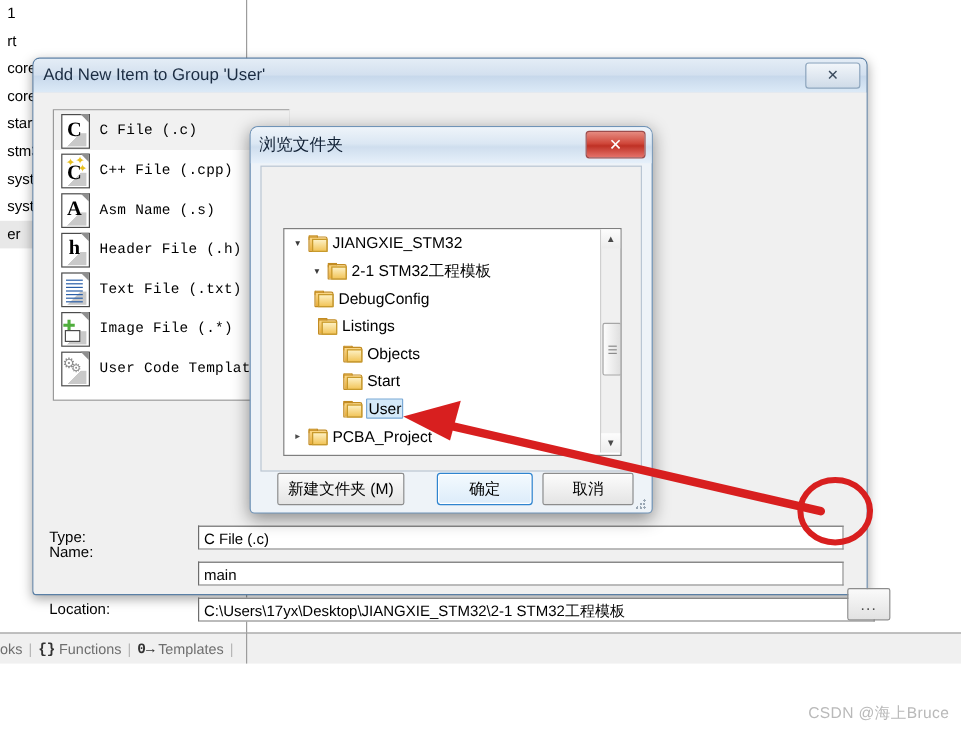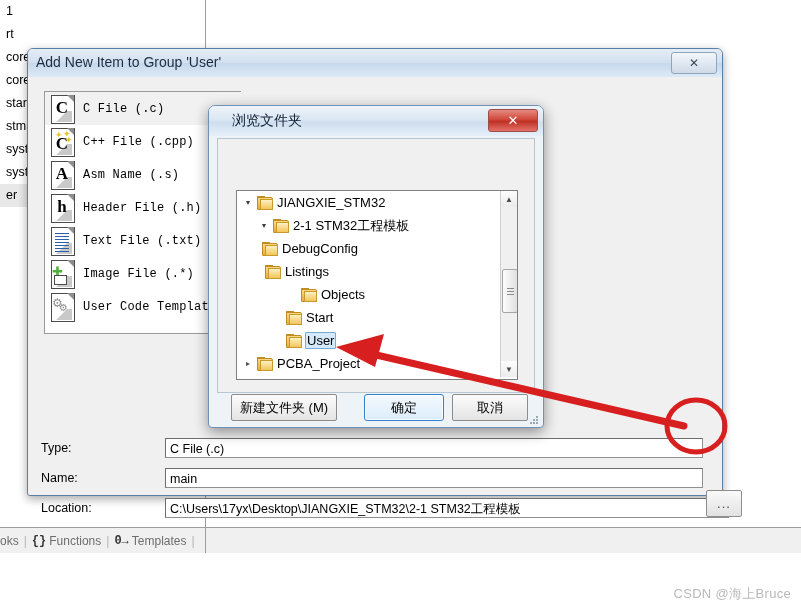--- a/index.html
+++ b/index.html
@@ -116,21 +116,21 @@
 
   .field-label{position:absolute;font-size:12.5px;color:#000;}
   .field-input{
     position:absolute;height:20px;background:#ffffff;
     border:1px solid #8f8f8f;border-top-color:#6d6d6d;border-left-color:#6d6d6d;
     font-size:12.5px;color:#000;line-height:20px;padding-left:4px;
     overflow:hidden;white-space:nowrap;box-sizing:border-box;
   }
   #type-label{left:13px;top:364px;}
   #type-input{left:137px;top:361px;width:538px;}
-  #name-label{left:13px;top:394px;}
+  #name-label{left:13px;top:376px;}
   #name-input{left:137px;top:391px;width:538px;}
   #loc-label{left:13px;top:424px;}
   #loc-input{left:137px;top:421px;width:564px;}
   #browse-button{
     position:absolute;left:678px;top:413px;width:34px;height:25px;
     background:linear-gradient(to bottom,#fafafa,#e2e2e2);
     border:1px solid #8d8d8d;border-radius:2px;
     display:flex;align-items:center;justify-content:center;
     font-size:13px;color:#4a4a4a;letter-spacing:1px;cursor:pointer;
   }
@@ -145,21 +145,21 @@
     border:1px solid #6f93b7;border-radius:7px 7px 4px 4px;
     background:#eef3f8;
     box-shadow:0 4px 14px rgba(0,0,0,.42);
   }
   #browse-titlebar{
     position:relative;height:30px;
     background:linear-gradient(to bottom,#eef4fa 0%,#dbe7f3 45%,#cfdeee 55%,#e6f0fa 100%);
     border-radius:6px 6px 0 0;
   }
   #browse-title{
-    position:absolute;left:23px;top:6px;font-size:14px;color:#0f1f33;
+    position:absolute;left:7px;top:6px;font-size:14px;color:#0f1f33;
     font-family:"Liberation Sans","DejaVu Sans",sans-serif;
   }
   #browse-close{
     position:absolute;right:5px;top:3px;width:48px;height:21px;
     border:1px solid #9d4c4c;border-radius:3px;
     background:linear-gradient(to bottom,#e58a80 0%,#d0483b 45%,#bf3125 55%,#e4726a 100%);
     display:flex;align-items:center;justify-content:center;
     font-size:13px;font-weight:bold;color:#ffffff;cursor:pointer;
   }
   #browse-inner{
@@ -432,21 +432,21 @@
         <span class="lbl">DebugConfig</span>
       </div>
       <div class="fr" style="padding-left:28px">
         <span class="folder-ico">
             <span class="tab"></span>
             <span class="back"></span>
             <span class="front"></span>
           </span>
         <span class="lbl">Listings</span>
       </div>
-      <div class="fr" style="padding-left:64px">
+      <div class="fr" style="padding-left:49px">
         <span class="folder-ico">
             <span class="tab"></span>
             <span class="back"></span>
             <span class="front"></span>
           </span>
         <span class="lbl">Objects</span>
       </div>
       <div class="fr" style="padding-left:49px">
         <span class="folder-ico">
             <span class="tab"></span>

